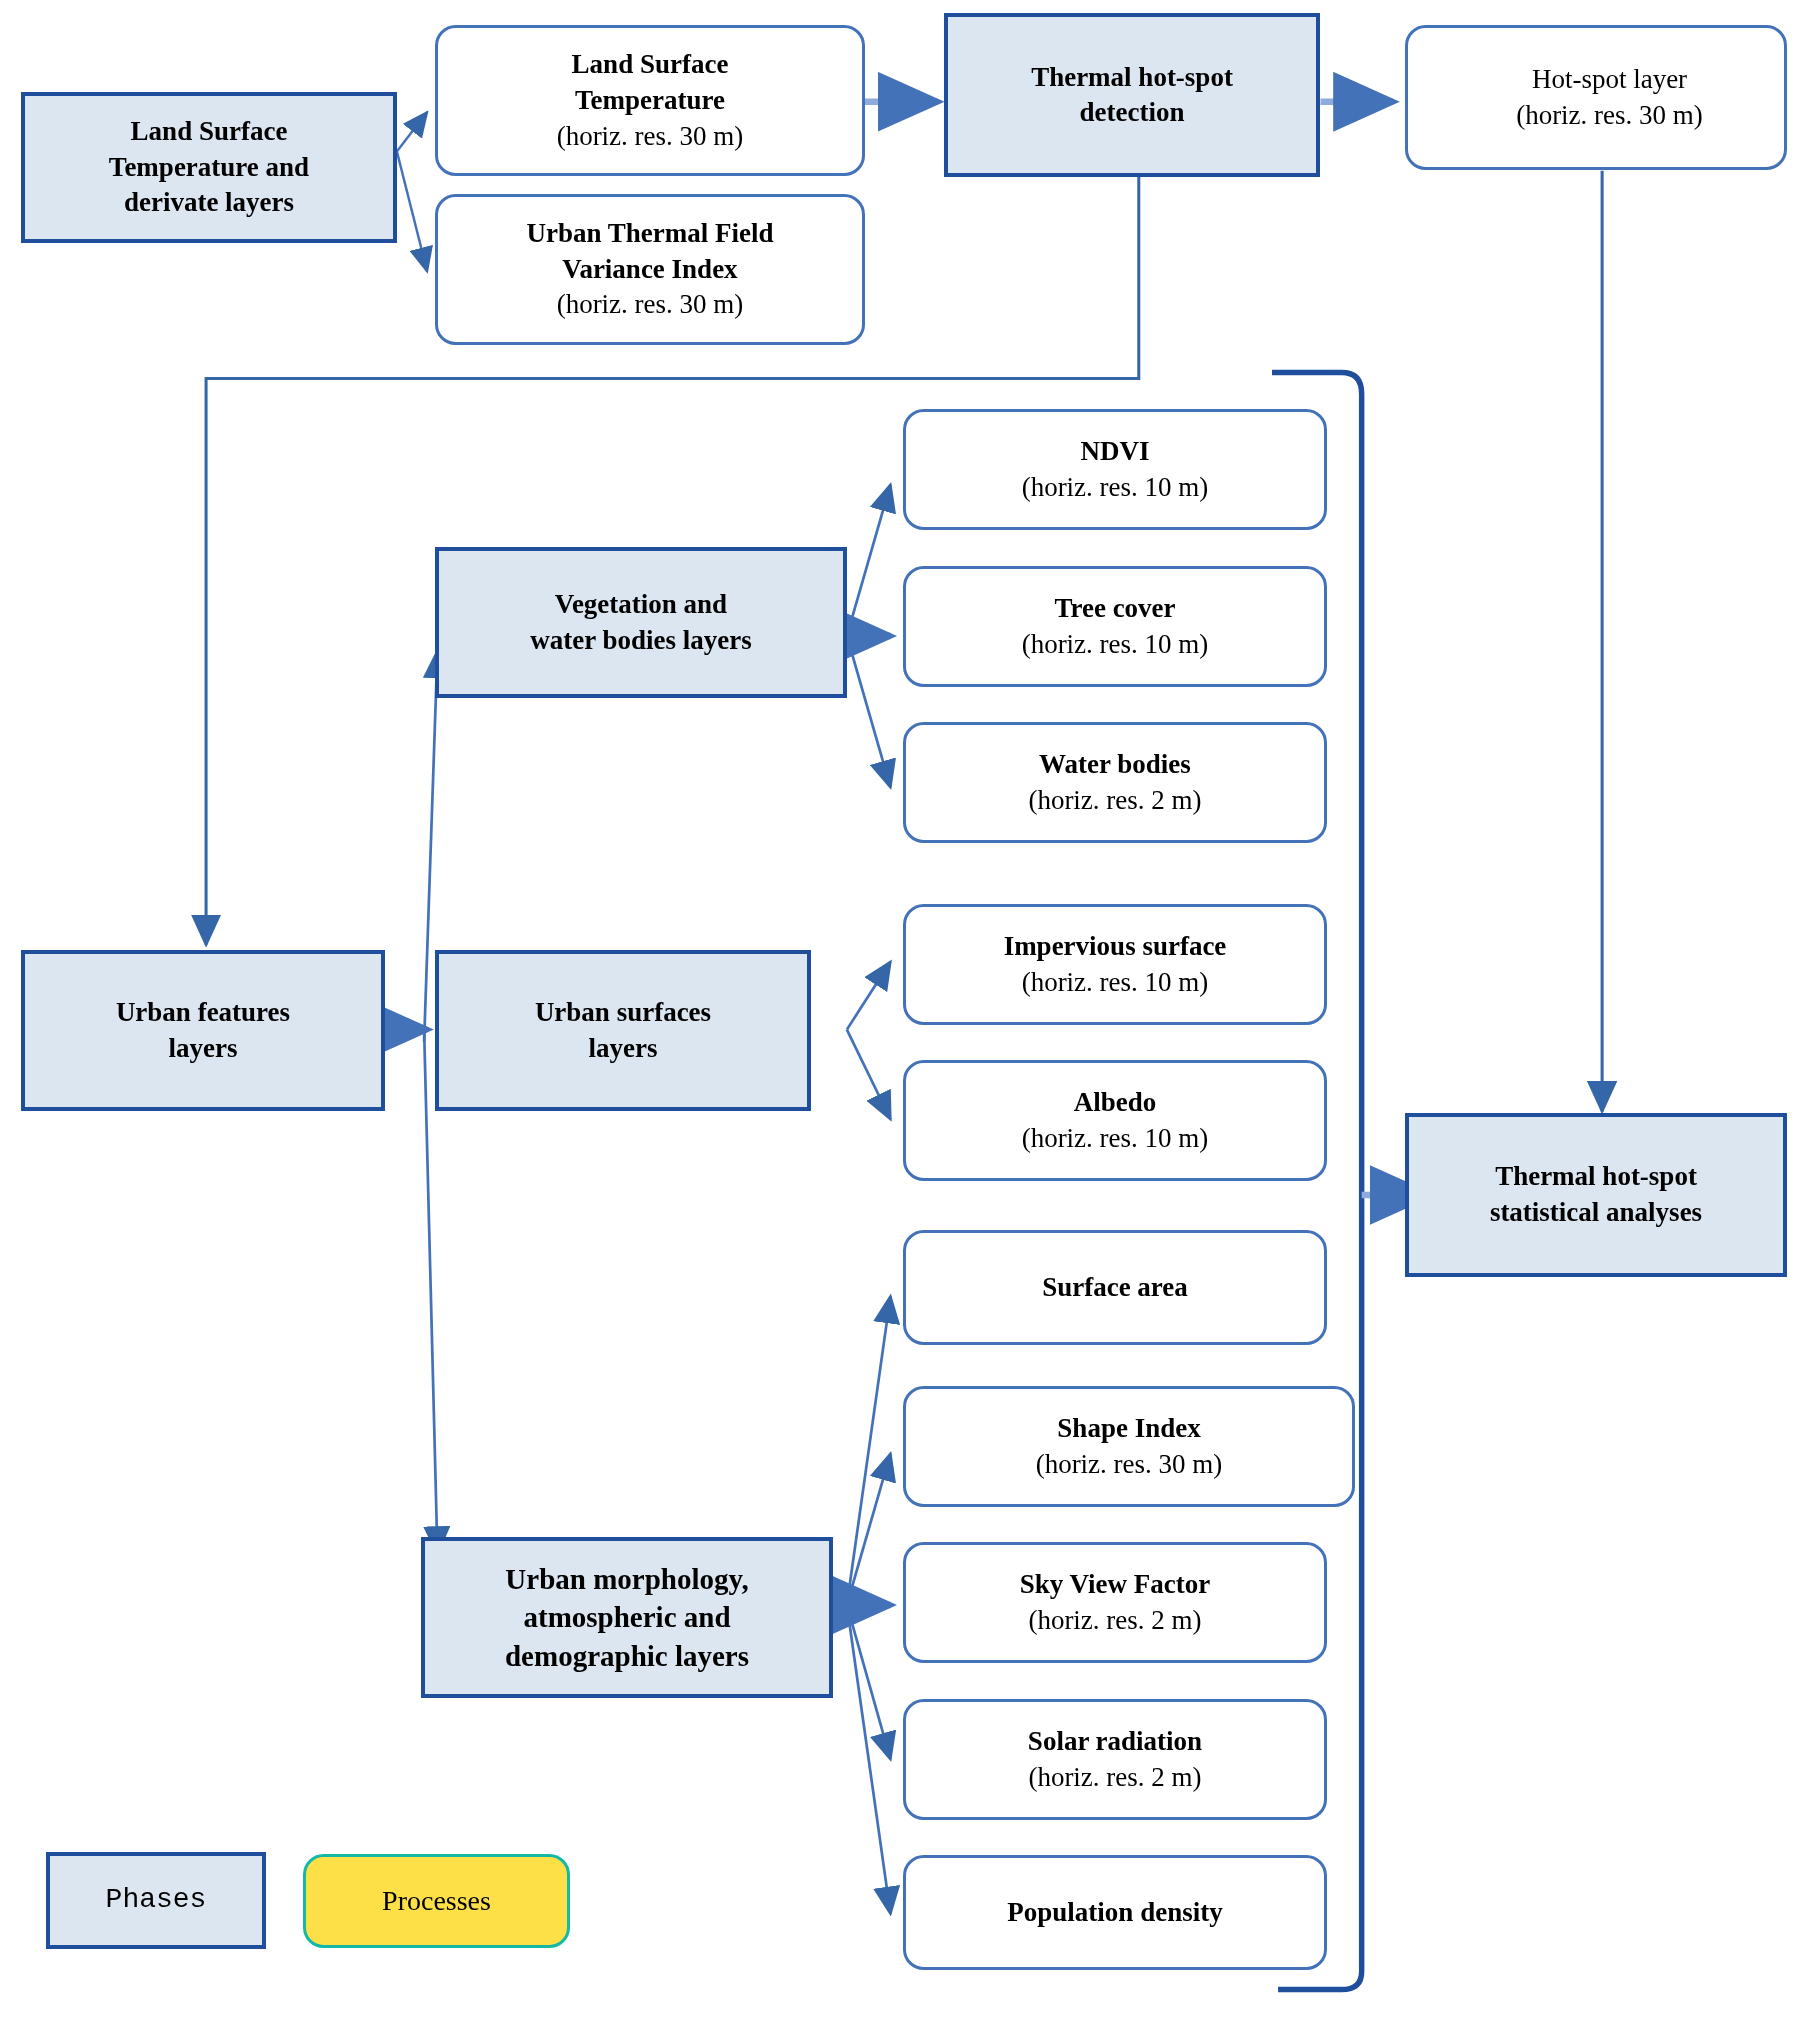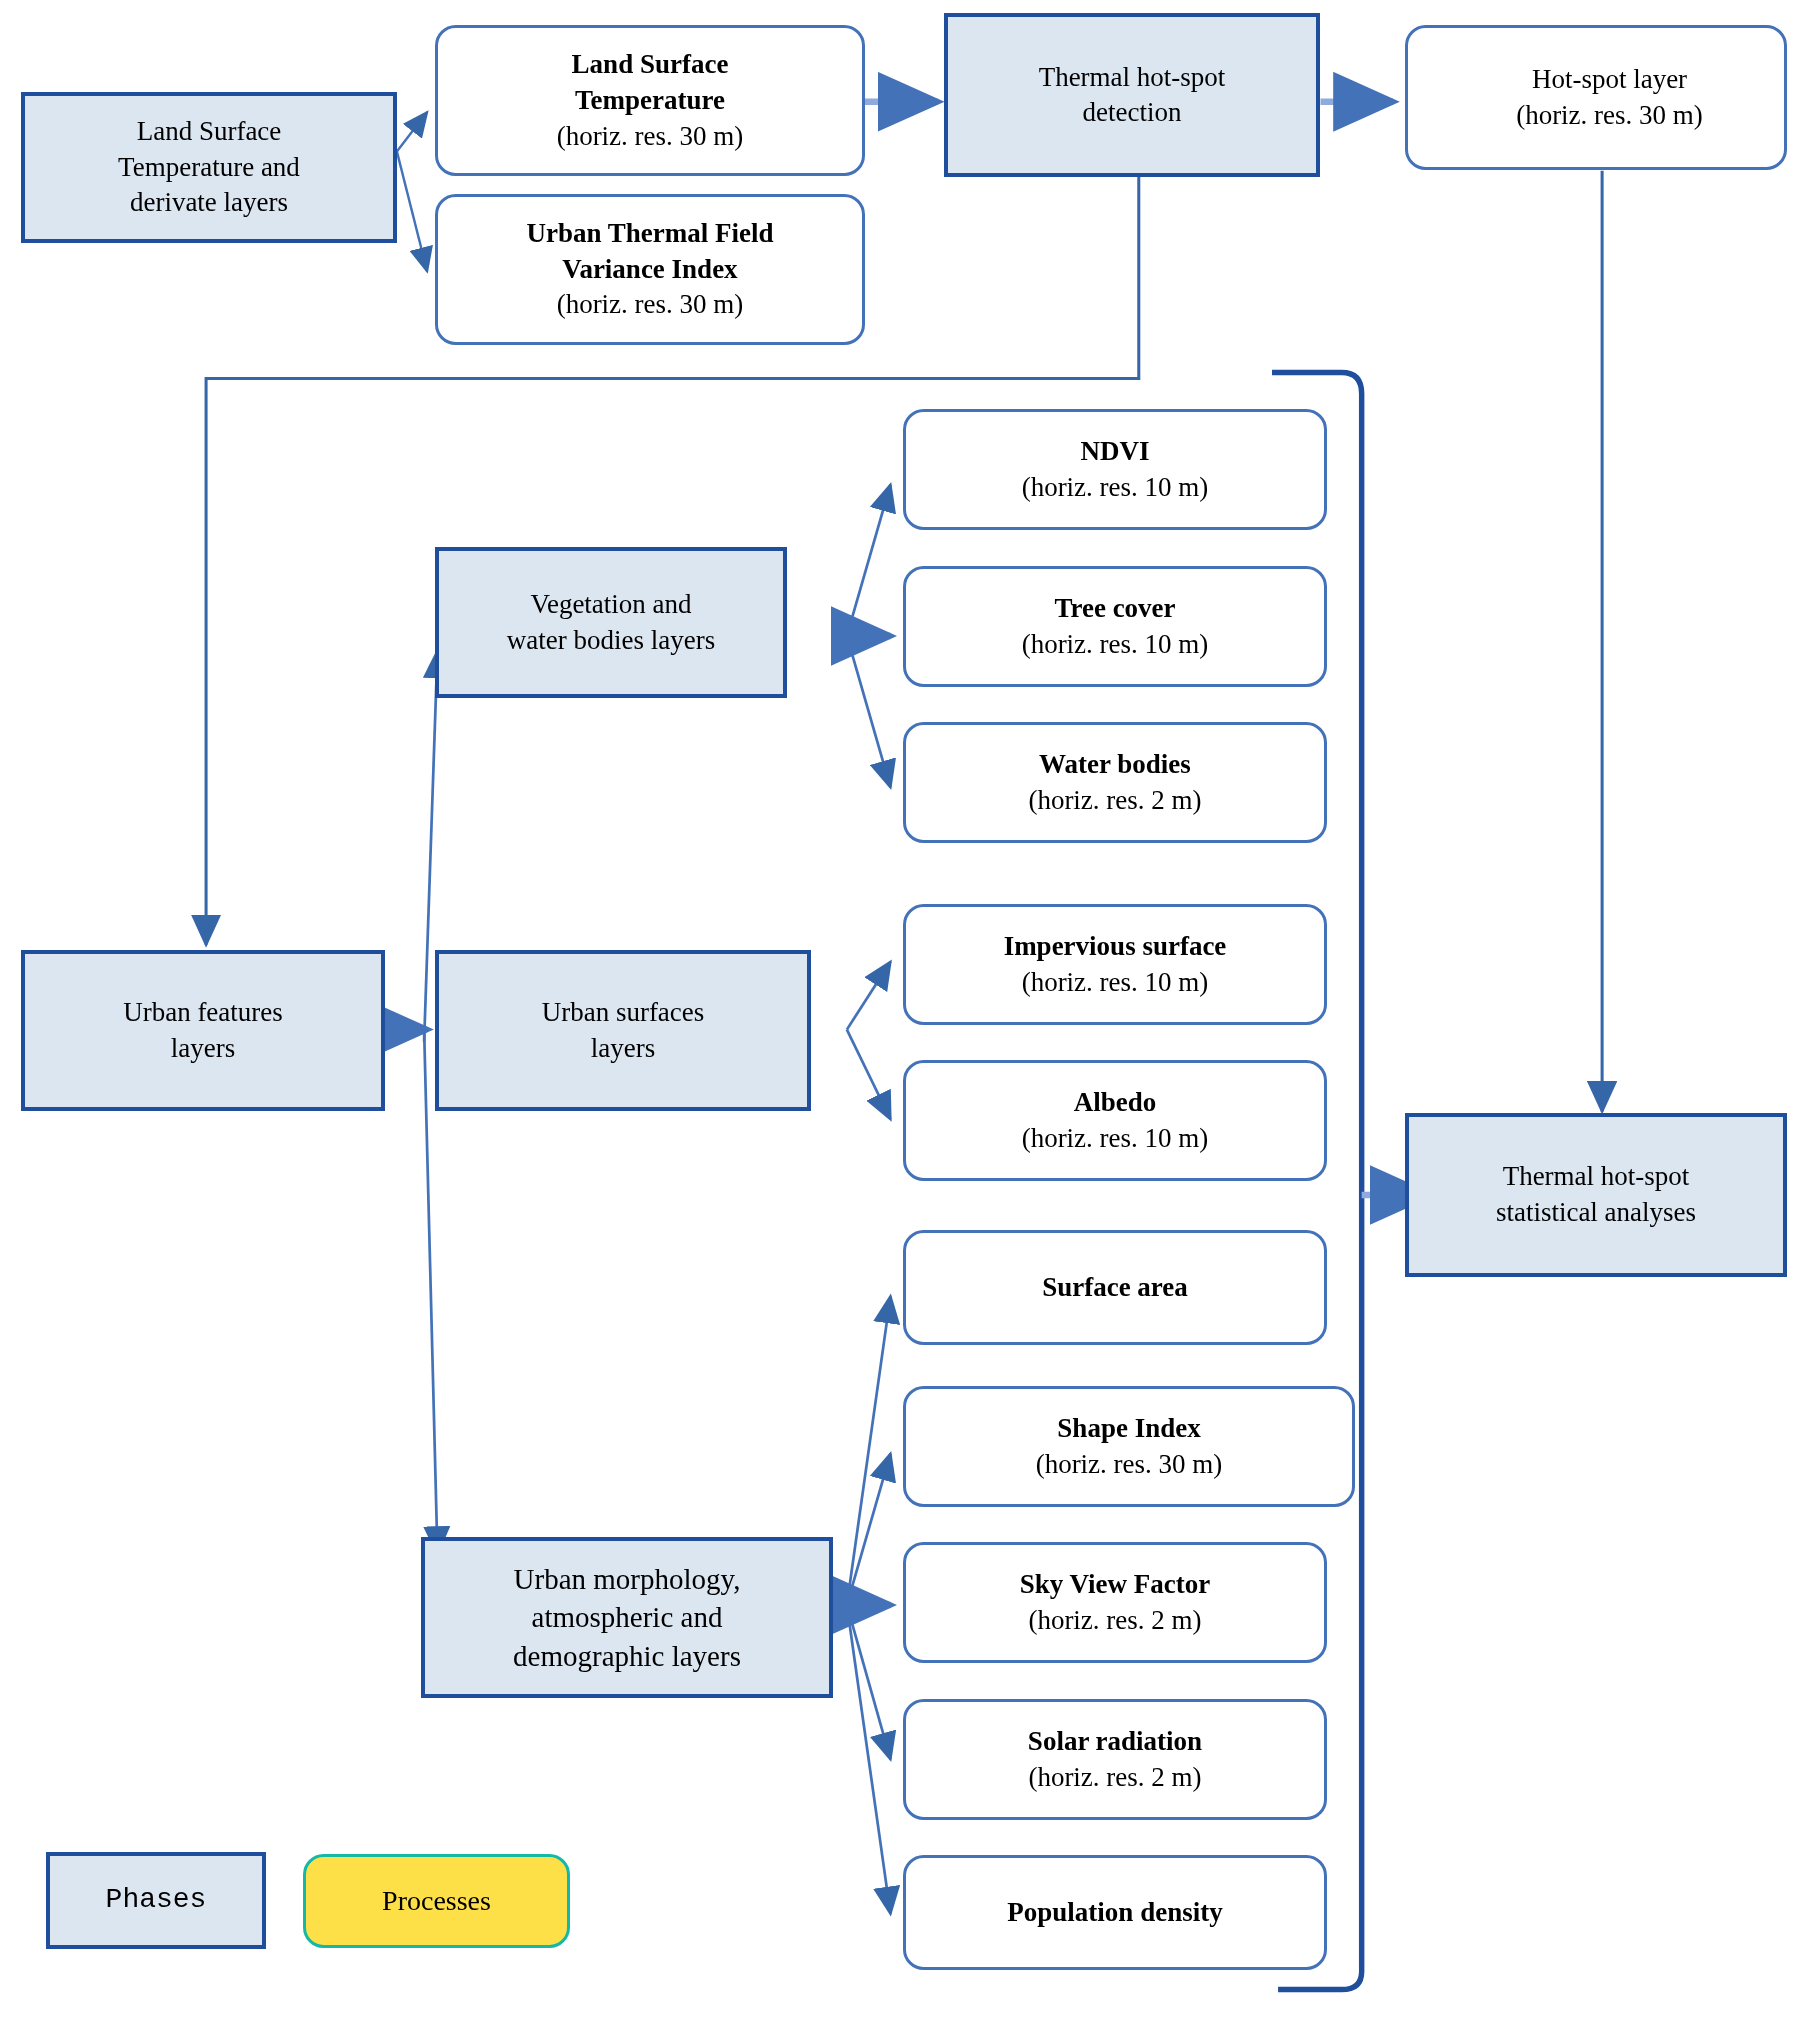--- a/index.html
+++ b/index.html
@@ -5,21 +5,21 @@
   html,body{margin:0;padding:0;background:#ffffff;}
   body{font-family:"Liberation Serif", serif;}
   #stage{position:relative;width:1810px;height:2035px;background:#fff;overflow:hidden;}
   svg.edges{position:absolute;left:0;top:0;width:1810px;height:2035px;pointer-events:none;}
 
   .node{position:absolute;box-sizing:border-box;display:flex;align-items:center;justify-content:flex-end;
         text-align:center;color:#000;}
   .node .lbl{display:block;width:100%;padding:0 6px;line-height:1.32;}
 
   
-  .phase{background:#DCE6F1;border:4.2px solid #1F4E9C;font-weight:normal;}
+  .phase{background:#DCE6F1;border:4.2px solid #1F4E9C;font-weight:bold;}
   
   .process{background:#FFFFFF;border:3px solid #4472B8;border-radius:20.6px;font-weight:bold;}
   .t-norm{font-weight:normal;}
   .res{font-weight:normal;}
 
   
   .legend-phase{background:#DCE6F1;border:4.2px solid #1F4E9C;font-weight:normal;font-family:Liberation Mono, monospace;}
   .legend-process{background:#fde047;border:3px solid #14b8a6;border-radius:20.6px;font-weight:normal;}
 </style>
 </head>
@@ -112,21 +112,21 @@
     </span>
   </div>
 
   <div class="node phase" style="left:21px;top:950px;width:364px;height:161px;font-size:27px;">
     <span class="lbl">
       <span>Urban features</span><br>
       <span>layers</span>
     </span>
   </div>
 
-  <div class="node phase" style="left:435px;top:547px;width:352px;height:151px;font-size:27px;">
+  <div class="node phase" style="left:435px;top:547px;width:412px;height:151px;font-size:27px;">
     <span class="lbl">
       <span>Vegetation and</span><br>
       <span>water bodies layers</span>
     </span>
   </div>
 
   <div class="node process" style="left:903px;top:409px;width:424px;height:121px;font-size:27px;">
     <span class="lbl">
       <span>NDVI</span><br>
       <span class="res">(horiz.  res. 10 m)</span>

